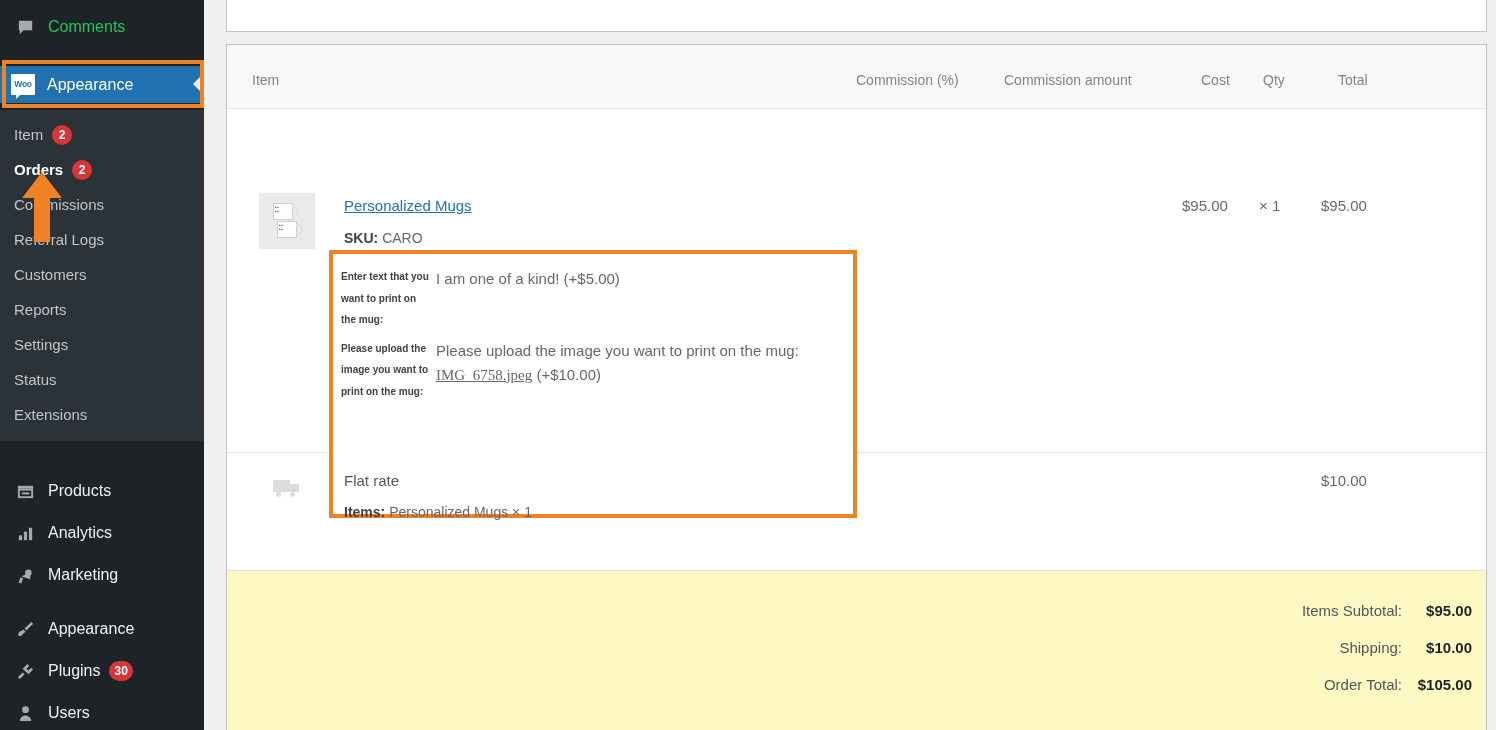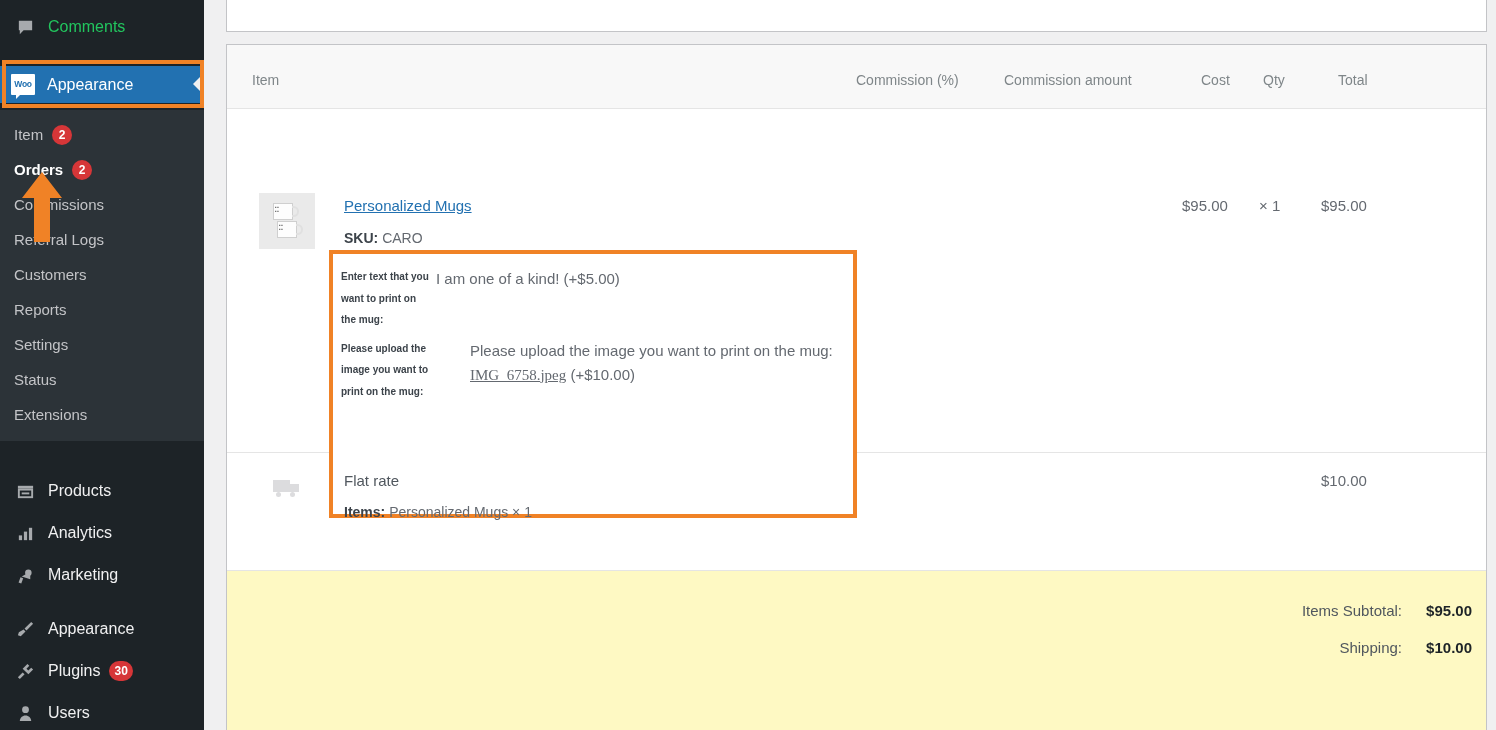--- a/index.html
+++ b/index.html
@@ -232,21 +232,21 @@
     width: 95px; flex: 0 0 95px;
     font-size: 10px; font-weight: bold; color: #3c434a;
     line-height: 21.5px;
     padding-right: 6px;
   }
   .meta-val {
     font-size: 15px; color: #646970;
     line-height: 24px;
     padding-top: 1px;
   }
-  .meta-row-2 { margin-top: 7px; gap: 34px; }
+  .meta-row-2 { margin-top: 7px; }
   .meta-val a {
     color: #646970; text-decoration: underline; font-family: Liberation Serif, serif;
   }
 
   
   .cell {
     position: absolute;
     font-size: 15px; color: #646970;
     white-space: nowrap;
   }
@@ -540,17 +540,21 @@
 
       <div id="totals">
         <div class="tot-row" id="tr1">
           <span class="tot-label">Items Subtotal:</span>
           <span class="tot-value">$95.00</span>
         </div>
         <div class="tot-row" id="tr2">
           <span class="tot-label">Shipping:</span>
           <span class="tot-value">$10.00</span>
         </div>
+        <div class="tot-row" id="tr3">
+          <span class="tot-label">Order Total:</span>
+          <span class="tot-value">$105.00</span>
+        </div>
       </div>
 
     </div>
   </div>
 </div>
 
 </body></html>

